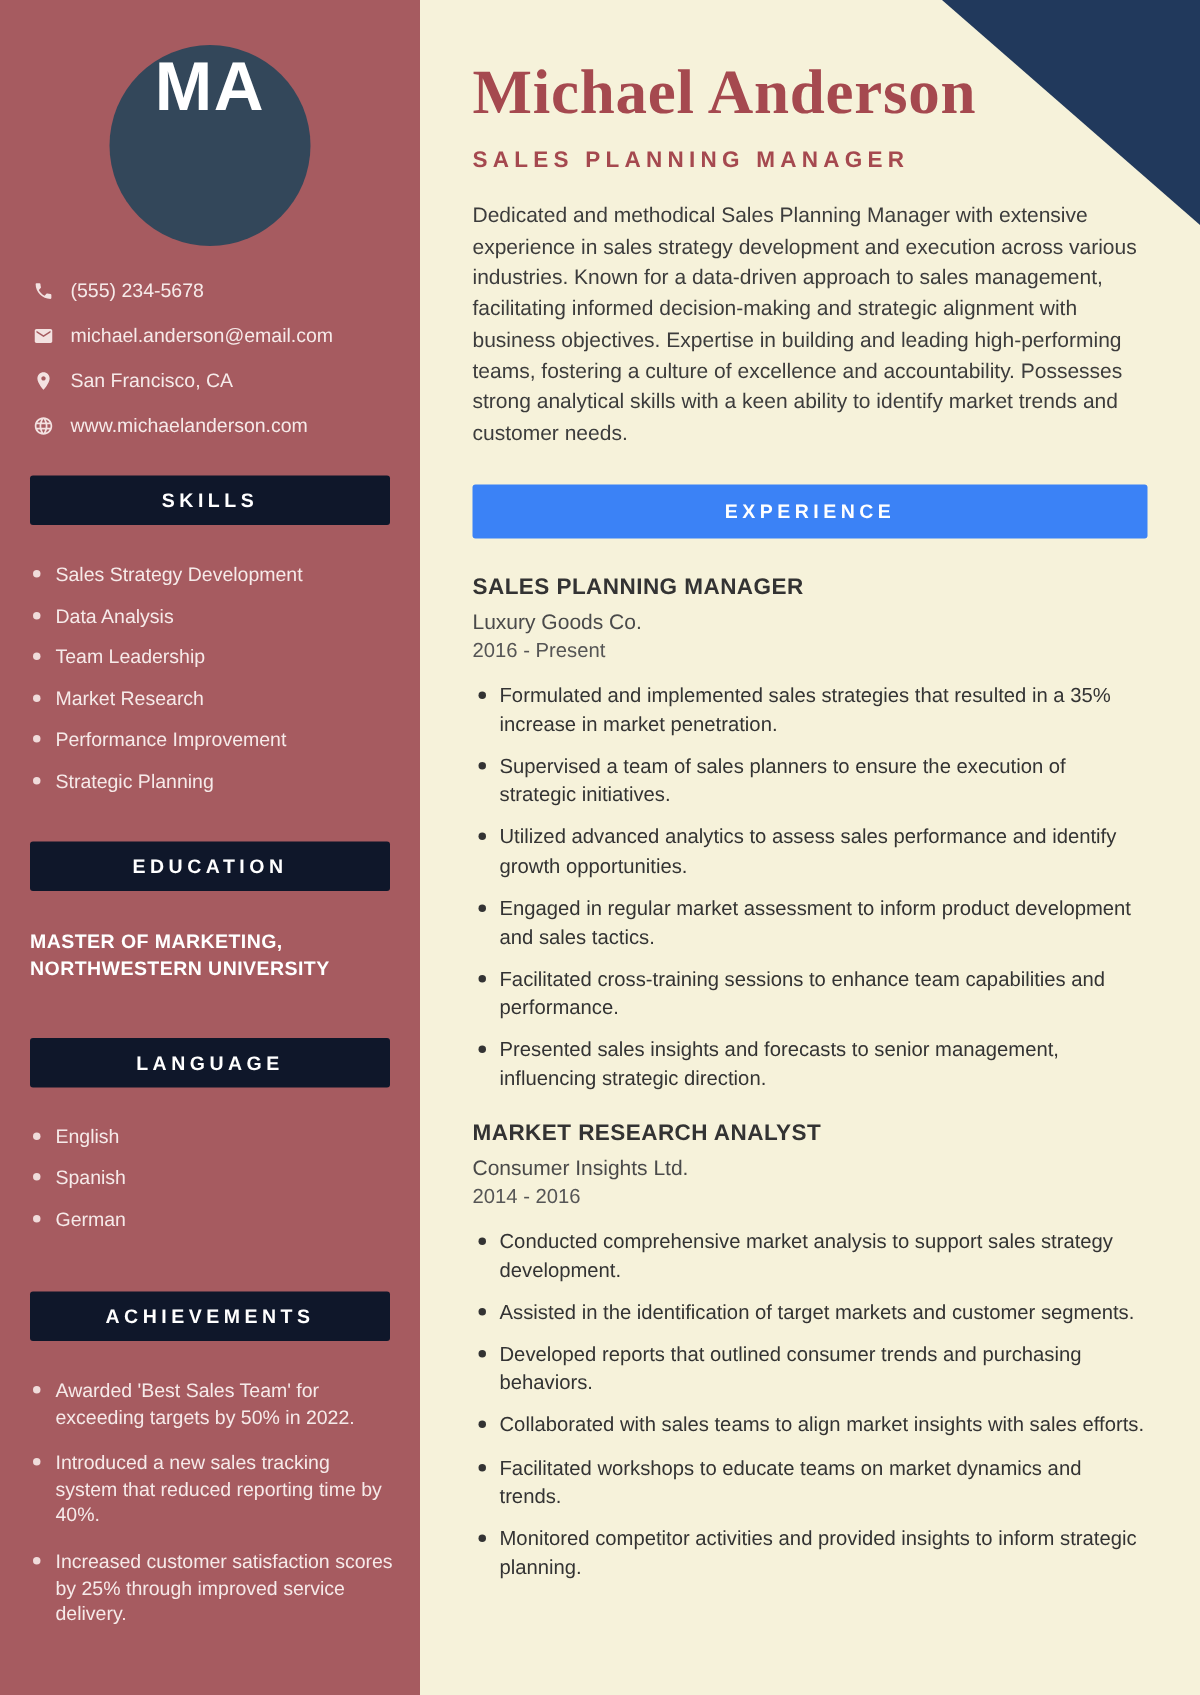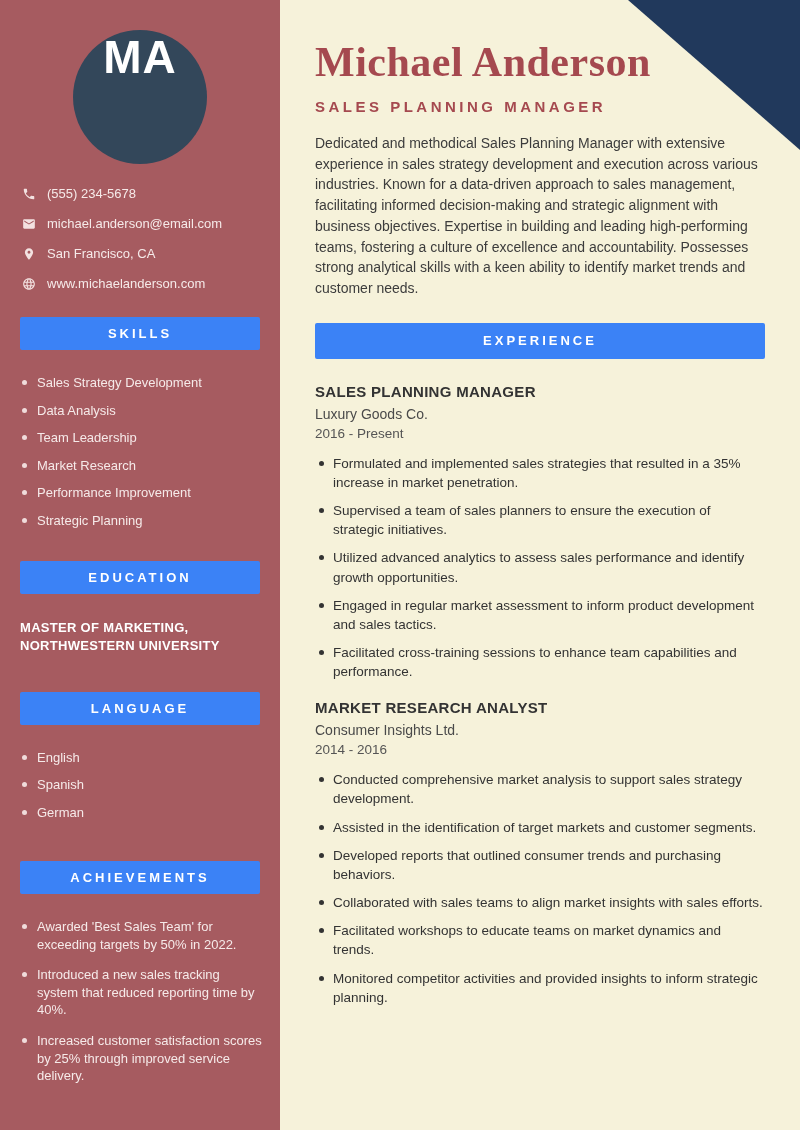--- a/index.html
+++ b/index.html
@@ -34,21 +34,21 @@
   }
   .contact { list-style: none; margin: 22px 0 0 0; padding: 0 18px 0 22px; }
   .contact li {
     display: flex; align-items: center; gap: 11px;
     font-size: 13px; margin-bottom: 15px; color: #f6eae9;
   }
   .contact svg { width: 14px; height: 14px; fill: #f3e2e1; flex: 0 0 14px; }
 
   .side-band {
     margin: 0 20px;
-    background: #3b82f6;
+    background: #0f172a;
     border-radius: 2px;
     height: 33px;
     display: flex; align-items: center; justify-content: center;
     color: #ffffff; font-size: 13px; font-weight: 700; letter-spacing: 3px;
   }
   .band-skills { margin-top: 26px; }
   .band-education { margin-top: 32px; }
   .band-language { margin-top: 36px; }
   .band-achievements { margin-top: 40px; }
 
@@ -202,20 +202,21 @@
     <section class="job">
       <div class="job-role">SALES PLANNING MANAGER</div>
       <div class="job-company">Luxury Goods Co.</div>
       <div class="job-dates">2016 - Present</div>
       <ul class="bullets">
         <li>Formulated and implemented sales strategies that resulted in a 35% increase in market penetration.</li>
         <li>Supervised a team of sales planners to ensure the execution of strategic initiatives.</li>
         <li>Utilized advanced analytics to assess sales performance and identify growth opportunities.</li>
         <li>Engaged in regular market assessment to inform product development and sales tactics.</li>
         <li>Facilitated cross-training sessions to enhance team capabilities and performance.</li>
+        <li>Presented sales insights and forecasts to senior management, influencing strategic direction.</li>
       </ul>
     </section>
 
     <section class="job">
       <div class="job-role">MARKET RESEARCH ANALYST</div>
       <div class="job-company">Consumer Insights Ltd.</div>
       <div class="job-dates">2014 - 2016</div>
       <ul class="bullets">
         <li>Conducted comprehensive market analysis to support sales strategy development.</li>
         <li>Assisted in the identification of target markets and customer segments.</li>

